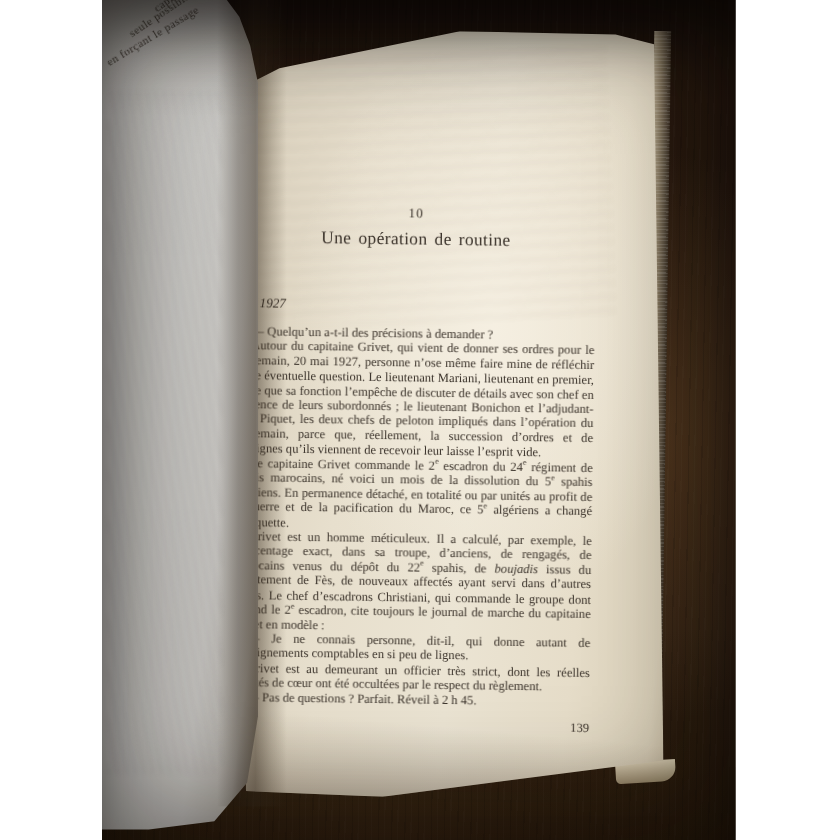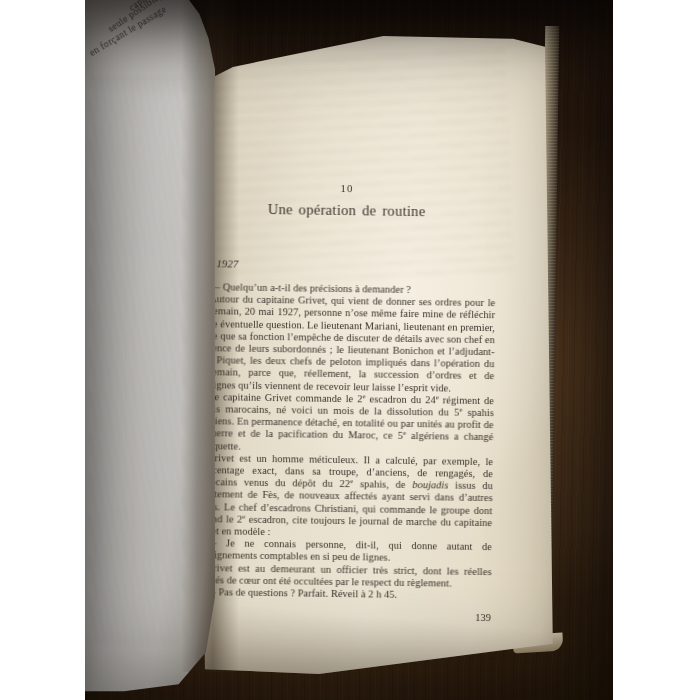--- a/index.html
+++ b/index.html
@@ -30,21 +30,21 @@
       repeating-linear-gradient(180deg, rgba(255,255,255,.12) 0 1px, rgba(255,255,255,0) 1px 3px),
       linear-gradient(90deg,#b5a88e 0%,#887a62 40%,#564b3c 80%,#3a2f22 100%);
   }
   .stack-corner{
     position:absolute;z-index:1;left:428px;top:634px;width:50px;height:18px;
     transform:rotate(-3.5deg);border-radius:0 0 12px 4px;
     background:linear-gradient(180deg,#d8cdb2,#9c8c6e);
   }
   
   .right-page{
-    position:absolute;z-index:2;left:104px;top:14px;width:372px;height:670px;
+    position:absolute;z-index:2;left:104px;top:4px;width:372px;height:670px;
     clip-path:polygon(1.9% 10.7%,11.8% 7.9%,52.2% 3.3%,87.1% 3.7%,95.7% 4.9%,
                       97.8% 94.0%,34.9% 98.5%,4.3% 97.8%);
     background:
       radial-gradient(ellipse 260px 380px at 60% 40%, rgba(247,241,228,.85), rgba(247,241,228,0) 65%),
       linear-gradient(185deg, rgba(0,0,0,0) 88%, rgba(90,70,45,.30) 99%),
       linear-gradient(96deg,#a99d86 0%,#cdc4af 4%,#ded5c2 12%,#e7dfcd 30%,#ebe4d3 55%,#e6ddc9 78%,#d9cfb8 94%,#c7bba1 100%);
   }
   .ghost{
     position:absolute;left:20px;top:34px;width:300px;height:230px;
     background:repeating-linear-gradient(179deg, rgba(110,96,78,.18) 0 2.5px, rgba(110,96,78,0) 2.5px 11.5px);

